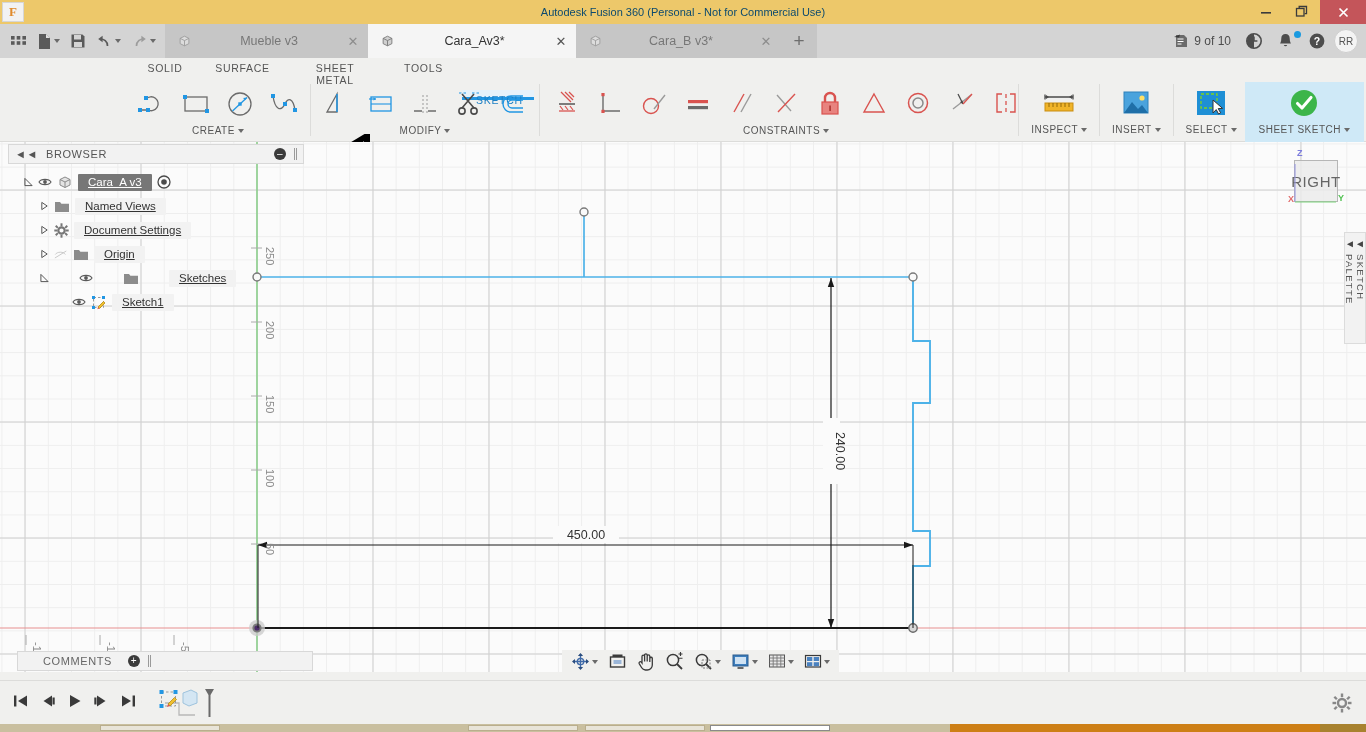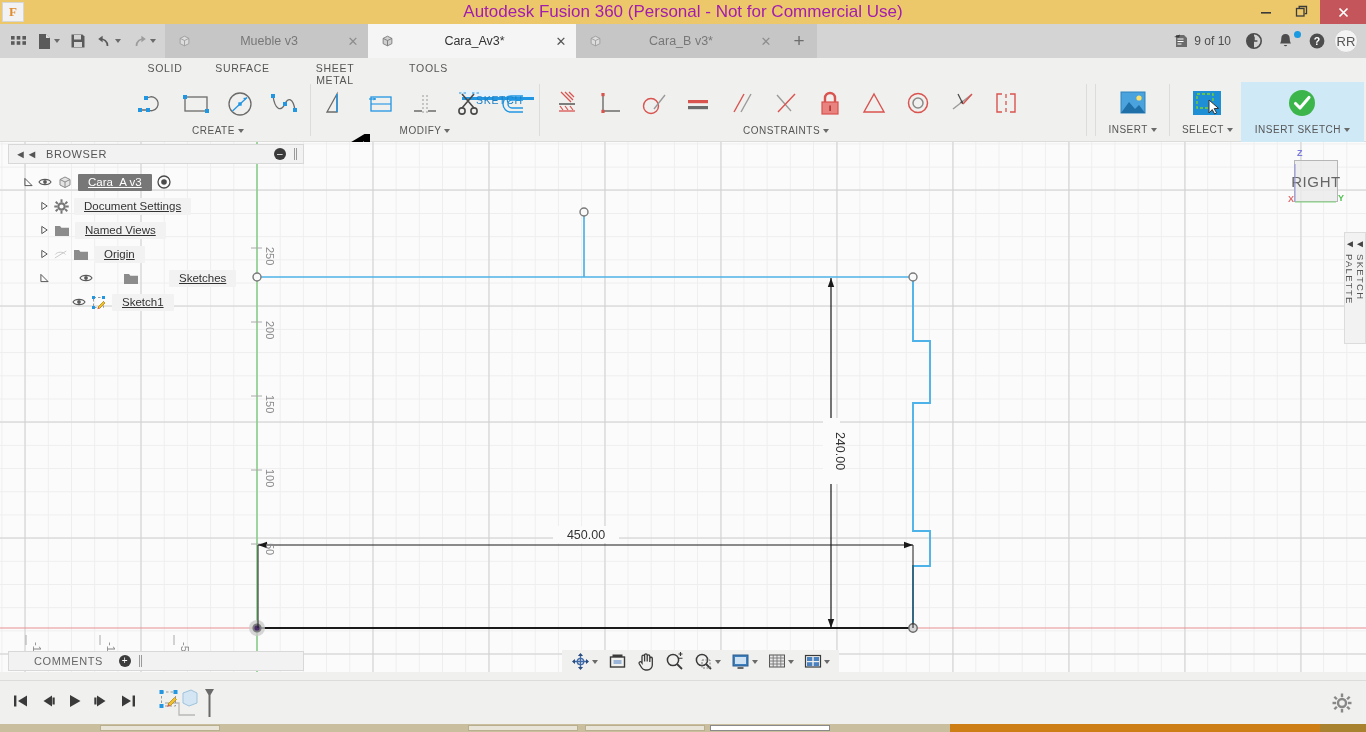--- a/index.html
+++ b/index.html
@@ -21,21 +21,21 @@
   }
   .tb-logo {
     width:22px; height:20px; margin-left:2px;
     background:#f2f2f2; border:1px solid #d6d6d6;
     display:flex; align-items:center; justify-content:center;
     font-weight:bold; font-size:13px; color:#e08b2c;
     font-family:"Liberation Serif", serif;
   }
   .tb-title {
     position:absolute; left:0; right:0; text-align:center;
-    font-size:17px; color:#a21caf;
+    font-size:11px; color:#0c4a6e;
   }
   .tb-ctrls { position:absolute; right:0; top:0; height:24px; display:flex; }
   .tb-btn { width:36px; height:24px; display:flex; align-items:center; justify-content:center;
             color:#3b3b3b; font-size:13px; }
   .tb-btn.close { background:#c4555a; color:#fff; width:46px; font-size:15px; }
 
   
   .qabar {
     position:absolute; left:0; top:24px; width:1366px; height:34px;
     background:#d4d4d4; display:flex; align-items:center;
@@ -56,21 +56,21 @@
   .tab.active .x { color:#555; }
   .cube-ico { display:inline-block; width:15px; height:14px; position:relative; }
   .tab-plus {
     width:36px; height:34px; background:#c6c6c6; display:flex;
     align-items:center; justify-content:center; color:#6e6e6e; font-size:19px; font-weight:300;
   }
   .qa-right { display:flex; align-items:center; gap:2px; padding-right:8px; height:34px; }
   .qa-r-item { display:flex; align-items:center; gap:3px; padding:0 6px; color:#4d4d4d; font-size:12px; }
   .avatar {
     width:24px;height:24px;border-radius:50%;background:#f4f4f4;border:1px solid #cfcfcf;
-    display:flex;align-items:center;justify-content:center;font-size:13px;color:#555;
+    display:flex;align-items:center;justify-content:center;font-size:10px;color:#555;
   }
   .badge-dot { position:absolute; width:7px;height:7px;border-radius:50%;background:#1a9ae0; top:-1px; right:-1px;}
 
   
   .ribbon {
     position:absolute; left:0; top:58px; width:1366px; height:84px;
     background:#f0f0ee; border-bottom:1px solid #dcdcda;
   }
   .design-btn {
     position:absolute; left:12px; top:8px; width:108px; height:62px;
@@ -134,21 +134,21 @@
 
   .tree { position:absolute; left:8px; top:170px; width:250px; z-index:6; font-size:11.5px; }
   .node { display:flex; align-items:center; height:24px; gap:5px; }
   .arrow-r { width:9px;height:10px; flex:0 0 9px; }
   .node-lbl { background:#f2f2f2; padding:2px 10px 3px; border-radius:1px; color:#333; white-space:nowrap;text-decoration:underline;}
   .node-lbl.sel { background:#777; color:#fff; }
   .eye { width:14px; flex:0 0 14px; display:flex; align-items:center; justify-content:center;}
 
   
   .comments {
-    position:absolute; left:8px; top:651px; width:296px; height:20px;
+    position:absolute; left:17px; top:651px; width:296px; height:20px;
     background:#f2f2f2; border:1px solid #d8d8d8;
     display:flex; align-items:center; padding:0 6px; gap:8px;
     font-size:11px; letter-spacing:.6px; color:#666; z-index:6;
   }
   .plus-circ {
     width:12px;height:12px;border-radius:50%;background:#3b3b3b;color:#fff;
     display:flex;align-items:center;justify-content:center;font-size:10px;line-height:1;
   }
 
   
@@ -338,21 +338,21 @@
     </div>
   </div>
 
   <div class="ribbon">
 
 
     <div class="ribbon-tabs">
       <div class="rtab" style="width:70px;text-align:center;">SOLID</div>
       <div class="rtab" style="width:85px;text-align:center;">SURFACE</div>
       <div class="rtab" style="width:100px;text-align:center;">SHEET METAL</div>
-      <div class="rtab" style="width:77px;text-align:right;">TOOLS</div>
+      <div class="rtab" style="width:77px;text-align:center;">TOOLS</div>
       <div class="rtab active" style="width:72px;text-align:center;">SKETCH</div>
     </div>
 
     <div class="groups">
 
       <div class="grp">
         <div class="grp-row">
           <div class="tool">
             <svg width="34" height="28" viewBox="0 0 34 28">
               <path d="M5 20 h8 a7 7 0 1 0 -2 -11" fill="none" stroke="#6b6b6b" stroke-width="1.3"></path>
@@ -515,20 +515,34 @@
         </div>
         <div class="grp-lbl">
           <span>CONSTRAINTS</span>
           <span class="caret-s"></span>
         </div>
       </div>
     </div>
 
     <div class="right-grp">
       <div class="vdiv"></div>
+      <div class="rg">
+        <div class="rg-icon">
+          <svg width="38" height="30" viewBox="0 0 38 30">
+            <path d="M5 9 H33 M5 6.5 V11.5 M33 6.5 V11.5" stroke="#4a4a4a" stroke-width="1.3"></path>
+            <path d="M9 9 l-3 -2 v4 Z M29 9 l3 -2 v4 Z" fill="#4a4a4a"></path>
+            <rect x="5" y="15" width="28" height="8" fill="#f0b429" stroke="#c98d10" stroke-width="1"></rect>
+            <path d="M9 15 v4 M13 15 v4 M17 15 v4 M21 15 v4 M25 15 v4 M29 15 v4" stroke="#8a6208" stroke-width=".9"></path>
+          </svg>
+        </div>
+        <div class="grp-lbl">
+          <span>INSPECT</span>
+          <span class="caret-s"></span>
+        </div>
+      </div>
 
       <div class="vdiv"></div>
       <div class="rg">
         <div class="rg-icon">
           <svg width="32" height="30" viewBox="0 0 32 30">
             <rect x="4" y="4" width="24" height="21" fill="#4aa3dd" stroke="#2f82bb" stroke-width="1"></rect>
             <circle cx="22" cy="10" r="2.6" fill="#ffe066"></circle>
             <path d="M4 25 L12 14 L18 21 L22 17 L28 25 Z" fill="#1f6fa8"></path>
           </svg>
         </div>
@@ -554,21 +568,21 @@
       </div>
 
       <div class="rg finish">
         <div class="rg-icon">
           <svg width="32" height="32" viewBox="0 0 32 32">
             <circle cx="16" cy="16" r="13" fill="#3cb54a"></circle>
             <path d="M9.5 16.5 L14 21 L23 10.5" fill="none" stroke="#fff" stroke-width="3.1" stroke-linecap="round" stroke-linejoin="round"></path>
           </svg>
         </div>
         <div class="grp-lbl">
-          <span>INSERT SKETCH</span>
+          <span>SHEET SKETCH</span>
           <span class="caret-s"></span>
         </div>
       </div>
     </div>
 
     <svg style="position:absolute; left:325px; top:76px;" width="125" height="52" viewBox="0 0 125 52">
       <path d="M2 26 L42 2 L42 16 L123 16 L123 36 L42 36 L42 50 Z" fill="#ffffff" stroke="#000000" stroke-width="6" stroke-linejoin="miter"></path>
     </svg>
   </div>
 
@@ -665,50 +679,50 @@
       </span>
       <svg width="16" height="14" viewBox="0 0 16 14">
         <path d="M3 4.5 L8 2 L13 4.5 L13 10 L8 12.5 L3 10 Z" fill="#e4e4e4" stroke="#8a8a8a" stroke-width="1"></path>
         <path d="M3 4.5 L8 7 L13 4.5 M8 7 L8 12.5" fill="none" stroke="#8a8a8a" stroke-width="1"></path>
       </svg>
       <span class="node-lbl sel">Cara_A v3</span>
       <svg width="14" height="14" viewBox="0 0 14 14">
         <circle cx="7" cy="7" r="6" fill="none" stroke="#4a4a4a" stroke-width="1.3"></circle>
         <circle cx="7" cy="7" r="2.8" fill="#4a4a4a"></circle>
       </svg>
+    </div>
+
+    <div class="node" style="padding-left:32px;">
+      <svg class="arrow-r" viewBox="0 0 10 10">
+        <path d="M2 1 L8 5 L2 9 Z" fill="none" stroke="#555" stroke-width="1.1"></path>
+      </svg>
+      <svg width="16" height="13" viewBox="0 0 16 13">
+        <path d="M1 2 h5 l1.4 1.8 H15 V12 H1 Z" fill="#8c8c8c"></path>
+      </svg>
+      <span class="node-lbl">Named Views</span>
     </div>
 
     <div class="node" style="padding-left:32px;">
       <svg class="arrow-r" viewBox="0 0 10 10">
         <path d="M2 1 L8 5 L2 9 Z" fill="none" stroke="#555" stroke-width="1.1"></path>
       </svg>
       <svg width="15" height="15" viewBox="0 0 15 15">
         <circle cx="7.5" cy="7.5" r="3.2" fill="none" stroke="#777" stroke-width="2.2"></circle>
         <g fill="#777">
           <rect x="6.5" y="0.3" width="2" height="3"></rect>
             <rect x="6.5" y="11.7" width="2" height="3"></rect>
           <rect x="0.3" y="6.5" width="3" height="2"></rect>
             <rect x="11.7" y="6.5" width="3" height="2"></rect>
           <rect x="1.8" y="2.3" width="2" height="3" transform="rotate(-45 2.8 3.8)"></rect>
           <rect x="11.2" y="9.7" width="2" height="3" transform="rotate(-45 12.2 11.2)"></rect>
           <rect x="11.2" y="2.3" width="2" height="3" transform="rotate(45 12.2 3.8)"></rect>
           <rect x="1.8" y="9.7" width="2" height="3" transform="rotate(45 2.8 11.2)"></rect>
         </g>
       </svg>
       <span class="node-lbl">Document Settings</span>
-    </div>
-
-    <div class="node" style="padding-left:32px;">
-      <svg class="arrow-r" viewBox="0 0 10 10">
-        <path d="M2 1 L8 5 L2 9 Z" fill="none" stroke="#555" stroke-width="1.1"></path>
-      </svg>
-      <svg width="16" height="13" viewBox="0 0 16 13">
-        <path d="M1 2 h5 l1.4 1.8 H15 V12 H1 Z" fill="#8c8c8c"></path>
-      </svg>
-      <span class="node-lbl">Named Views</span>
     </div>
 
     <div class="node" style="padding-left:32px;">
       <svg class="arrow-r" viewBox="0 0 10 10">
         <path d="M2 1 L8 5 L2 9 Z" fill="none" stroke="#555" stroke-width="1.1"></path>
       </svg>
       <span class="eye">
         <svg width="16" height="11" viewBox="0 0 16 11" opacity=".45">
           <path d="M1.5 5.5 C3.5 2 11 2 13 5.5" fill="none" stroke="#8a8a8a" stroke-width="1.1"></path>
           <path d="M1 9.5 L14 1.5" stroke="#8a8a8a" stroke-width="1.1"></path>

